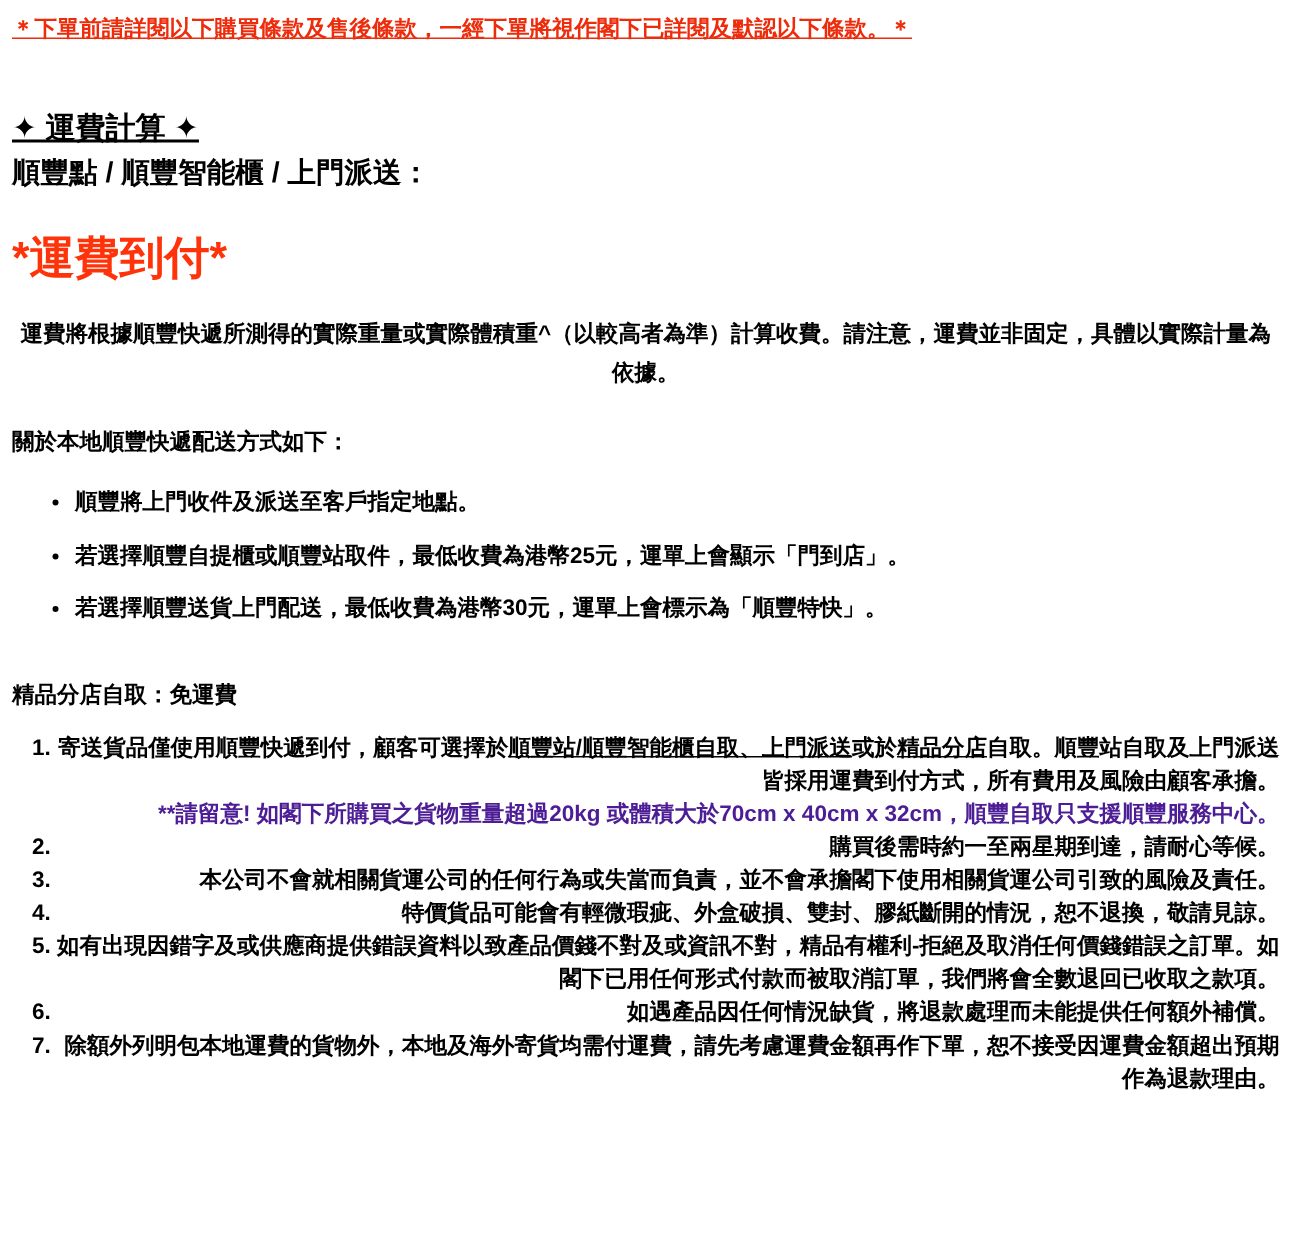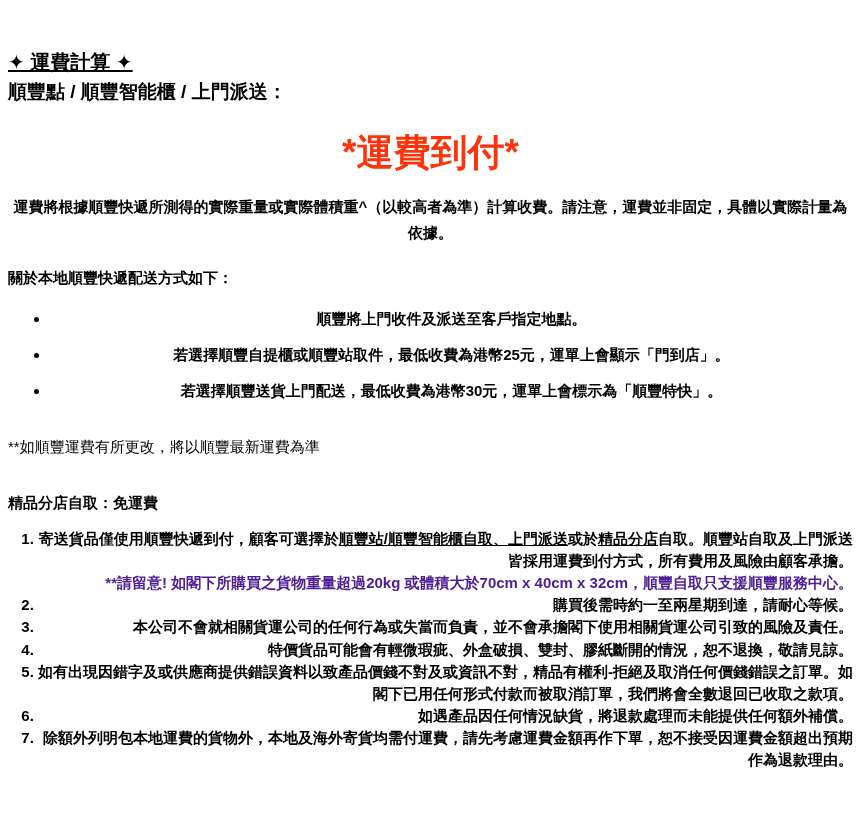--- a/index.html
+++ b/index.html
@@ -29,43 +29,41 @@
     line-height: 1.25;
   }
   .ship-subtitle {
     margin: 5px 0 0 0;
     font-size: 19px;
     font-weight: 700;
     line-height: 1.25;
   }
   .cod-banner {
     margin: 29px 0 0 0;
-    font-size: 37px;
+    font-size: 30px;
     font-weight: 700;
     color: #ff330a;
     line-height: 1.1;
-    text-align: center;
   }
   .para {
     margin: 21px 0 0 0;
     font-size: 15px;
     font-weight: 700;
     line-height: 1.72;
     text-align: center;
   }
   .intro {
     margin: 23px 0 0 0;
     font-size: 15px;
     font-weight: 700;
   }
   ul.ship-bullets {
     margin: 20px 0 0 0;
     padding-left: 42px;
     list-style-type: disc;
-    text-align: center;
   }
   ul.ship-bullets li {
     font-size: 15px;
     font-weight: 700;
     line-height: 1.45;
     margin-bottom: 14px;
   }
   .fee-note {
     margin: 37px 0 0 0;
     font-size: 15px;
@@ -99,38 +97,38 @@
   .warning {
     color: #4c1d95;
     font-weight: 700;
   }
 </style>
 </head>
 <body>
 
 <div class="page">
 
+  <p class="top-notice">＊下單前請詳閱以下購買條款及售後條款，一經下單將視作閣下已詳閱及默認以下條款。＊</p>
 
   <h2 class="ship-heading">✦ 運費計算 ✦</h2>
 
   <h3 class="ship-subtitle">順豐點 / 順豐智能櫃 / 上門派送：</h3>
 
   <div class="cod-banner">*運費到付*</div>
 
   <p class="para">運費將根據順豐快遞所測得的實際重量或實際體積重^（以較高者為準）計算收費。請注意，運費並非固定，具體以實際計量為依據。</p>
 
   <p class="intro">關於本地順豐快遞配送方式如下：</p>
 
   <ul class="ship-bullets">
     <li>順豐將上門收件及派送至客戶指定地點。</li>
     <li>若選擇順豐自提櫃或順豐站取件，最低收費為港幣25元，運單上會顯示「門到店」。</li>
     <li>若選擇順豐送貨上門配送，最低收費為港幣30元，運單上會標示為「順豐特快」。</li>
   </ul>
 
-  <p class="fee-note">**如順豐運費有所更改，將以順豐最新運費為準</p>
 
   <p class="store-pickup">精品分店自取：免運費</p>
 
 
   <ol class="terms-list">
     <li>
       <span>寄送貨品僅使用順豐快遞到付，顧客可選擇於</span><span class="u">順豐站/順豐智能櫃自取、上門派送</span><span>或於</span><span class="u">精品分店</span><span>自取。順豐站自取及上門派送皆採用運費到付方式，所有費用及風險由顧客承擔。</span><br>
       <span class="warning">**請留意! 如閣下所購買之貨物重量超過20kg 或體積大於70cm x 40cm x 32cm，順豐自取只支援順豐服務中心。</span>
     </li>
     <li>購買後需時約一至兩星期到達，請耐心等候。</li>

